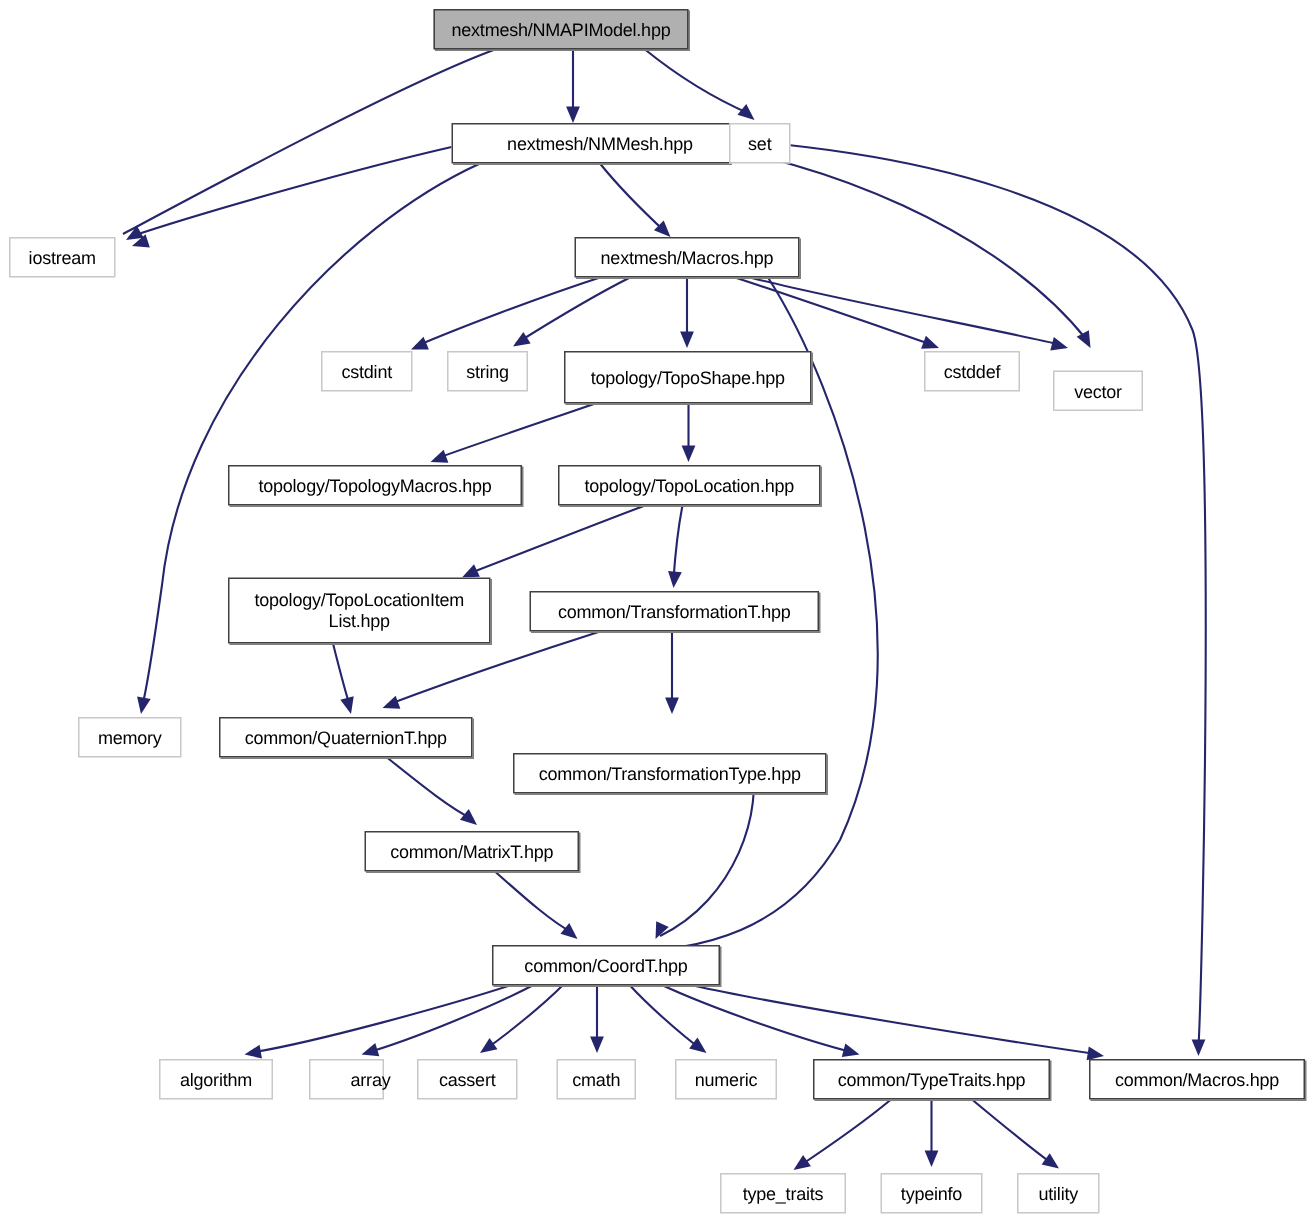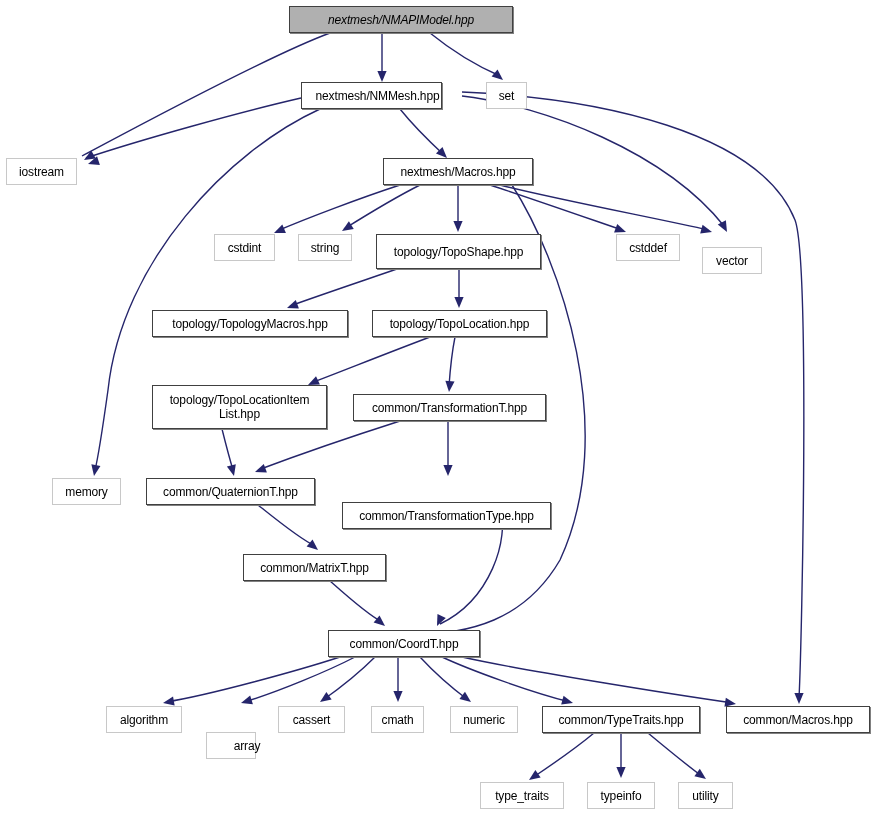--- a/index.html
+++ b/index.html
@@ -125,42 +125,42 @@
       <polygon points="0,0 -11,-4.6 -11,4.6" class="edge-head" transform="translate(320,702) rotate(145)"></polygon>
       <polygon points="0,0 -11,-4.6 -11,4.6" class="edge-head" transform="translate(398,702) rotate(90)"></polygon>
       <polygon points="0,0 -11,-4.6 -11,4.6" class="edge-head" transform="translate(471,702) rotate(37)"></polygon>
       <polygon points="0,0 -11,-4.6 -11,4.6" class="edge-head" transform="translate(573,703) rotate(15)"></polygon>
       <polygon points="0,0 -11,-4.6 -11,4.6" class="edge-head" transform="translate(736,704) rotate(9)"></polygon>
       <polygon points="0,0 -11,-4.6 -11,4.6" class="edge-head" transform="translate(529,780) rotate(145)"></polygon>
       <polygon points="0,0 -11,-4.6 -11,4.6" class="edge-head" transform="translate(621,778) rotate(90)"></polygon>
       <polygon points="0,0 -11,-4.6 -11,4.6" class="edge-head" transform="translate(706,779) rotate(36)"></polygon>
     </svg>
   <div id="nodes-layer">
-      <div class="node-box kind-root" style="left: 289px; top: 6px; width: 224px; height: 27px; font-style: italic;"><span>nextmesh/NMAPIModel.hpp</span></div>
-      <div class="node-box kind-project" style="left: 301px; top: 82px; width: 141px; height: 27px; padding-left: 12px;"><span>nextmesh/NMMesh.hpp</span></div>
+      <div class="node-box kind-root" style="left: 289px; top: 6px; width: 170px; height: 27px;"><span>nextmesh/NMAPIModel.hpp</span></div>
+      <div class="node-box kind-project" style="left: 301px; top: 82px; width: 186px; height: 27px; padding-left: 12px;"><span>nextmesh/NMMesh.hpp</span></div>
       <div class="node-box kind-system" style="left: 486px; top: 82px; width: 41px; height: 27px;"><span>set</span></div>
       <div class="node-box kind-system" style="left: 6px; top: 158px; width: 71px; height: 27px;"><span>iostream</span></div>
       <div class="node-box kind-project" style="left: 383px; top: 158px; width: 150px; height: 27px;"><span>nextmesh/Macros.hpp</span></div>
       <div class="node-box kind-system" style="left: 214px; top: 234px; width: 61px; height: 27px;"><span>cstdint</span></div>
       <div class="node-box kind-system" style="left: 298px; top: 234px; width: 54px; height: 27px;"><span>string</span></div>
       <div class="node-box kind-project" style="left: 376px; top: 234px; width: 165px; height: 35px; justify-content: center;"><span>topology/TopoShape.hpp</span></div>
       <div class="node-box kind-system" style="left: 616px; top: 234px; width: 64px; height: 27px;"><span>cstddef</span></div>
       <div class="node-box kind-system" style="left: 702px; top: 247px; width: 60px; height: 27px;"><span>vector</span></div>
       <div class="node-box kind-project" style="left: 152px; top: 310px; width: 196px; height: 27px;"><span>topology/TopologyMacros.hpp</span></div>
       <div class="node-box kind-project" style="left: 372px; top: 310px; width: 175px; height: 27px;"><span>topology/TopoLocation.hpp</span></div>
       <div class="node-box kind-project" style="left: 152px; top: 385px; width: 175px; height: 44px;"><span>topology/TopoLocationItem
 List.hpp</span></div>
       <div class="node-box kind-project" style="left: 353px; top: 394px; width: 193px; height: 27px;"><span>common/TransformationT.hpp</span></div>
       <div class="node-box kind-system" style="left: 52px; top: 478px; width: 69px; height: 27px;"><span>memory</span></div>
       <div class="node-box kind-project" style="left: 146px; top: 478px; width: 169px; height: 27px;"><span>common/QuaternionT.hpp</span></div>
       <div class="node-box kind-project" style="left: 342px; top: 478px; width: 209px; height: 27px; margin-top: 24px;"><span>common/TransformationType.hpp</span></div>
       <div class="node-box kind-project" style="left: 243px; top: 554px; width: 143px; height: 27px;"><span>common/MatrixT.hpp</span></div>
       <div class="node-box kind-project" style="left: 328px; top: 630px; width: 152px; height: 27px;"><span>common/CoordT.hpp</span></div>
       <div class="node-box kind-system" style="left: 106px; top: 706px; width: 76px; height: 27px;"><span>algorithm</span></div>
-      <div class="node-box kind-system" style="left: 206px; top: 732px; width: 50px; height: 27px; padding-left: 32px;"><span>array</span></div>
+      <div class="node-box kind-system" style="left: 206px; top: 706px; width: 50px; height: 27px; padding-left: 32px;"><span>array</span></div>
       <div class="node-box kind-system" style="left: 278px; top: 706px; width: 67px; height: 27px;"><span>cassert</span></div>
       <div class="node-box kind-system" style="left: 371px; top: 706px; width: 53px; height: 27px;"><span>cmath</span></div>
       <div class="node-box kind-system" style="left: 450px; top: 706px; width: 68px; height: 27px;"><span>numeric</span></div>
       <div class="node-box kind-project" style="left: 542px; top: 706px; width: 158px; height: 27px;"><span>common/TypeTraits.hpp</span></div>
       <div class="node-box kind-project" style="left: 726px; top: 706px; width: 144px; height: 27px;"><span>common/Macros.hpp</span></div>
       <div class="node-box kind-system" style="left: 480px; top: 782px; width: 84px; height: 27px;"><span>type_traits</span></div>
       <div class="node-box kind-system" style="left: 587px; top: 782px; width: 68px; height: 27px;"><span>typeinfo</span></div>
       <div class="node-box kind-system" style="left: 678px; top: 782px; width: 55px; height: 27px;"><span>utility</span></div>
     </div>
 </div>

